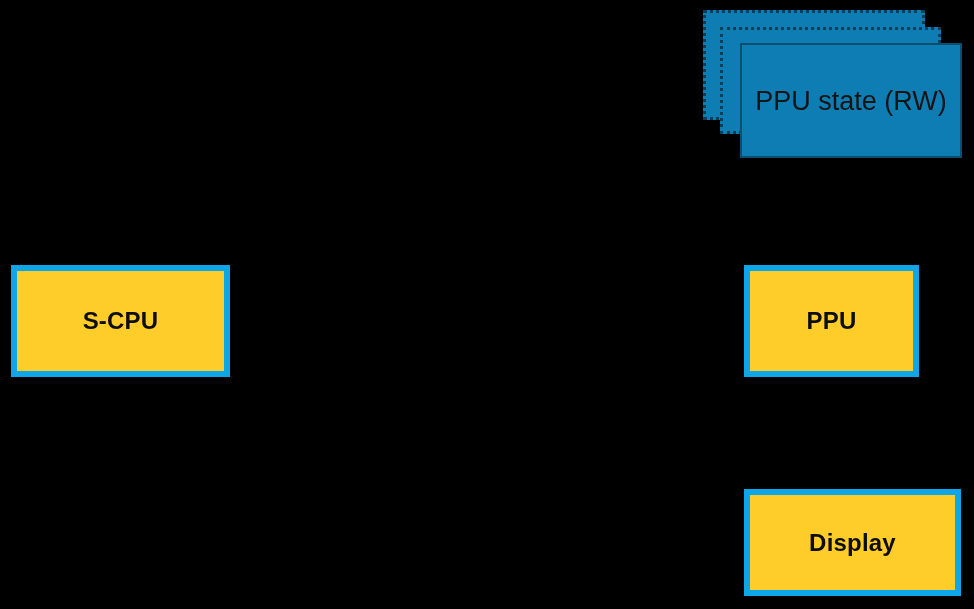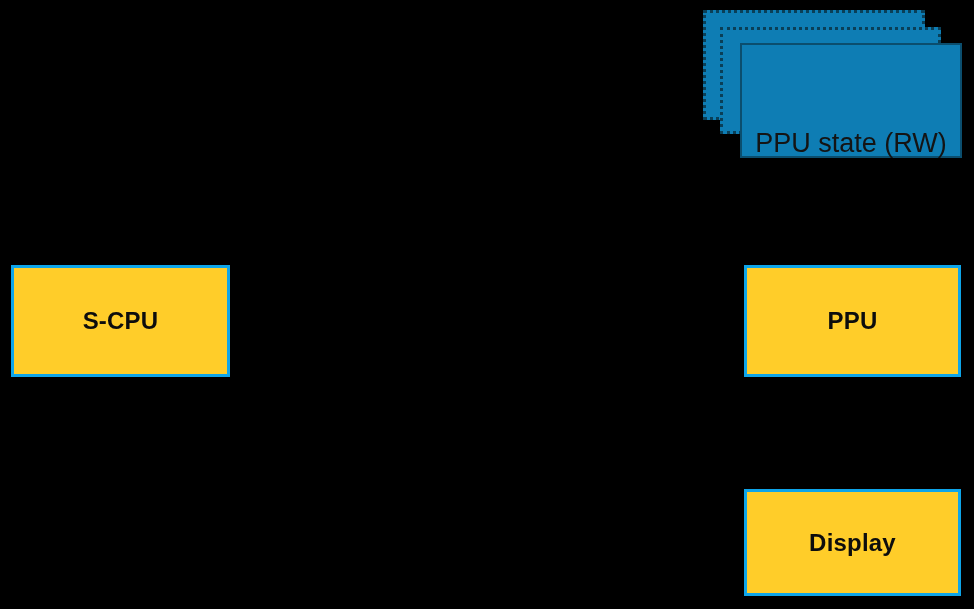--- a/index.html
+++ b/index.html
@@ -13,56 +13,55 @@
     height: 609px;
     background: #000000;
     overflow: hidden;
     font-family: "Liberation Sans", sans-serif;
   }
 
   
   .block {
     position: absolute;
     background: #FFCD29;
-    border: 3px solid #0ea5e9;
+    border: 6px solid #0ea5e9;
     box-sizing: border-box;
     display: flex;
     align-items: center;
     justify-content: center;
     color: #0D0D0D;
     font-size: 24px;
     font-weight: 700;
     letter-spacing: 0.2px;
     line-height: 1;
   }
 
   #block-scpu    { left: 11px;  top: 265px; width: 219px; height: 112px; }
   #block-bus     { left: 377px; top: 266px; width: 217px; height: 112px; }
-  #block-ppu     { left: 744px; top: 265px; width: 217px; height: 112px; }
+  #block-ppu     { left: 744px; top: 265px; width: 175px; height: 112px; }
   #block-display { left: 744px; top: 489px; width: 217px; height: 107px; }
 
   
   .state-card {
     position: absolute;
     background: #0E7DB4;
     box-sizing: border-box;
     display: flex;
     align-items: center;
     justify-content: center;
     font-size: 27px;
     font-weight: 400;
     line-height: 1;
     white-space: nowrap;
   }
   .state-card.dotted {
     border: 3px dotted #0A3F57;
   }
   .state-card.solid {
     border: 2px solid #0B4E6E;
-    align-items: flex-end;
   }
 
   
   #state-back {
     left: 703px;  top: 10px;
     width: 222px; height: 110px;
     z-index: 1;
   }
   #state-back .state-label {
     color: #3B7C98;

